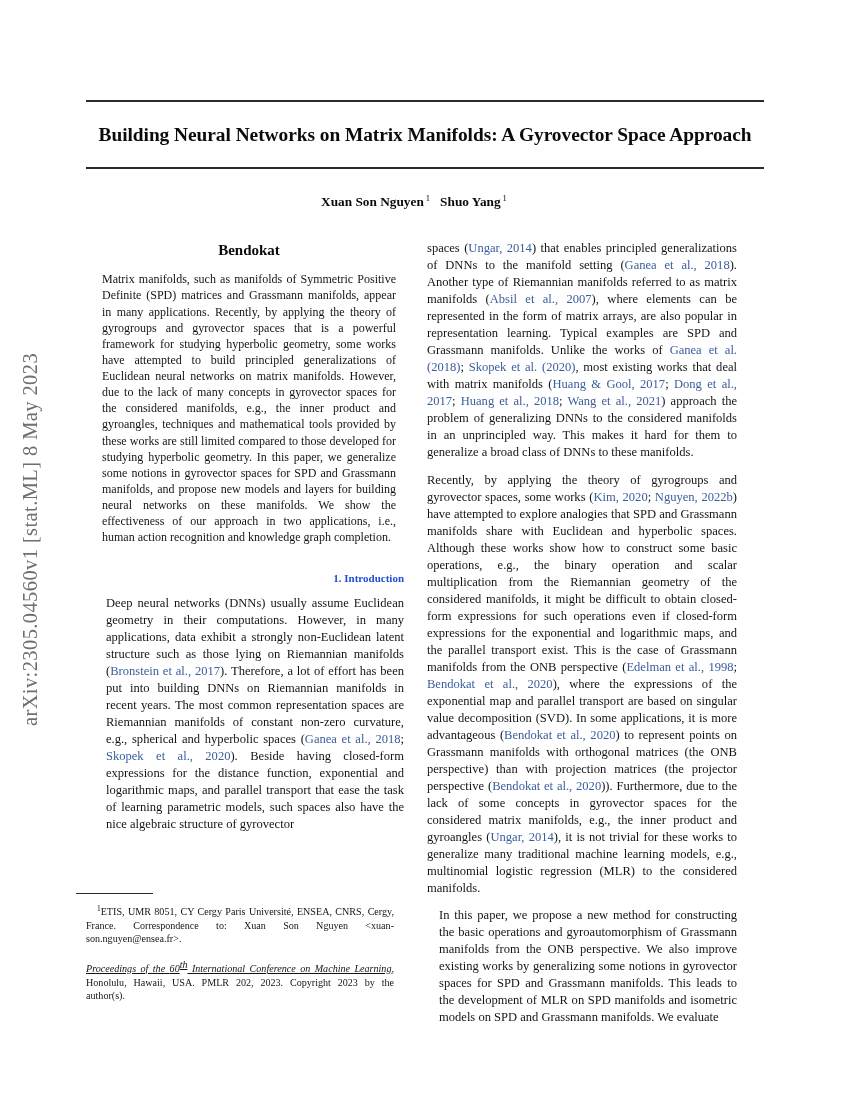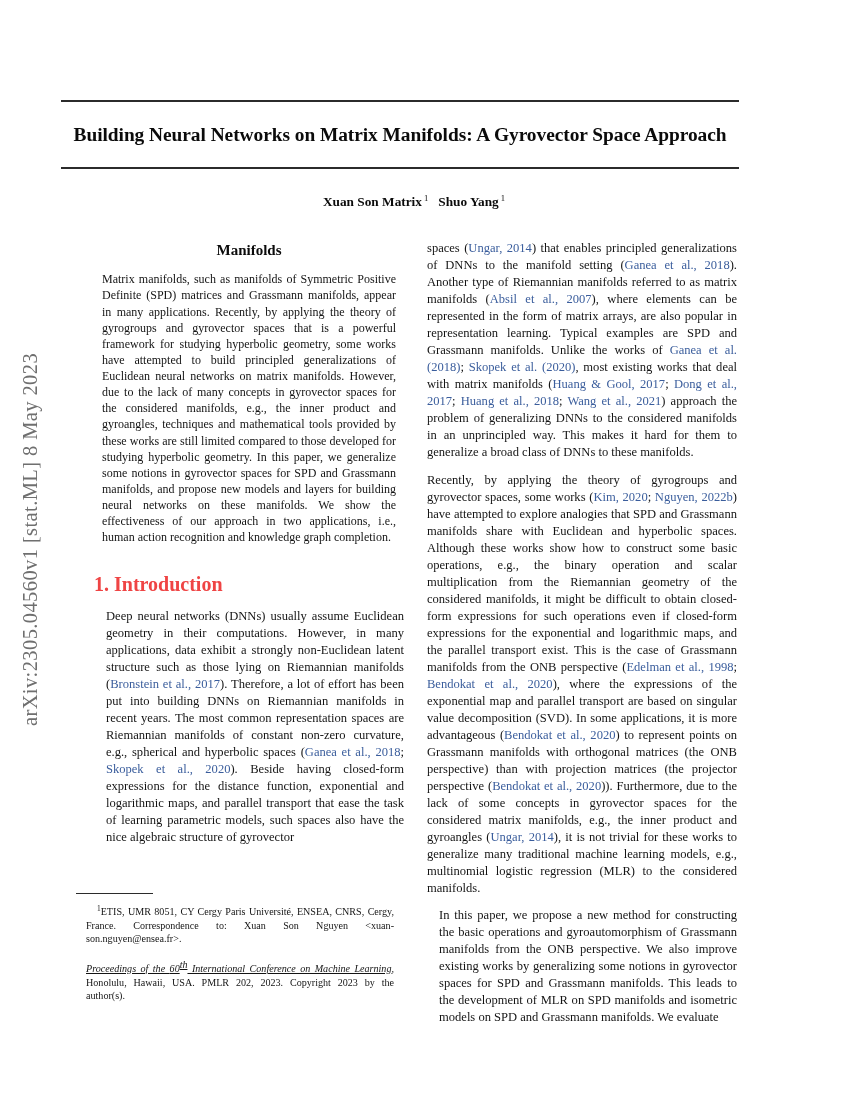--- a/index.html
+++ b/index.html
@@ -36,21 +36,21 @@
     font-family: "Liberation Serif", "DejaVu Serif", serif;
     font-size: 20.5px;
     letter-spacing: 0.4px;
     color: #6f6f6f;
     white-space: nowrap;
   }
 
   
   .title-block {
     position: absolute;
-    left: 61px;
+    left: 86px;
     top: 100px;
     width: 678px;
   }
   .rule-thick {
     height: 0;
     border-top: 2.1px solid #2b2b2b;
   }
   .paper-title {
     font-size: 19.4px;
     font-weight: bold;
@@ -99,25 +99,25 @@
     color: #0b0b0b;
   }
   .abstract-body {
     font-size: 12px;
     line-height: 1.345;
     text-align: justify;
     margin: 8px;
   }
 
   .sec-head {
-    font-size: 20px;
+    font-size: 11px;
     font-weight: bold;
-    text-align: left;
+    text-align: right;
     margin: 26px 0 9px 0;
-    color: #ef4444;
+    color: #1d4ed8;
   }
   p.body {
     margin: 0 0 10.5px 0;
     text-align: justify;
   }
   p.body:last-child { margin-bottom: 0; margin-left: 12px; }
 
   .cite { color: #3a5d9c; }
 
   
@@ -155,26 +155,26 @@
     <div class="vert">arXiv:2305.04560v1  [stat.ML]  8 May 2023</div>
   </div>
 
   <div class="title-block">
     <div class="rule-thick"></div>
     <h1 class="paper-title">Building Neural Networks on Matrix Manifolds: A Gyrovector Space Approach</h1>
     <div class="rule-thick"></div>
   </div>
 
   <div class="authors">
-    <span>Xuan Son Matrix</span><sup>1</sup>&nbsp;&nbsp;&nbsp;<span>Shuo Yang</span><sup>1</sup>
+    <span>Xuan Son Nguyen</span><sup>1</sup>&nbsp;&nbsp;&nbsp;<span>Shuo Yang</span><sup>1</sup>
   </div>
 
   <div class="col col-left">
 
-    <div class="abstract-head">Manifolds</div>
+    <div class="abstract-head">Bendokat</div>
     <p class="abstract-body">Matrix manifolds, such as manifolds of Symmetric Positive Definite (SPD) matrices and Grassmann manifolds, appear in many applications. Recently, by applying the theory of gyrogroups and gyrovector spaces that is a powerful framework for studying hyperbolic geometry, some works have attempted to build principled generalizations of Euclidean neural networks on matrix manifolds. However, due to the lack of many concepts in gyrovector spaces for the considered manifolds, e.g., the inner product and gyroangles, techniques and mathematical tools provided by these works are still limited compared to those developed for studying hyperbolic geometry. In this paper, we generalize some notions in gyrovector spaces for SPD and Grassmann manifolds, and propose new models and layers for building neural networks on these manifolds. We show the effectiveness of our approach in two applications, i.e., human action recognition and knowledge graph completion.</p>
 
     <h2 class="sec-head">1. Introduction</h2>
 
     <p class="body"><span>Deep neural networks (DNNs) usually assume Euclidean geometry in their computations. However, in many applications, data exhibit a strongly non-Euclidean latent structure such as those lying on Riemannian manifolds (</span><span class="cite">Bronstein et al., 2017</span><span>). Therefore, a lot of effort has been put into building DNNs on Riemannian manifolds in recent years. The most common representation spaces are Riemannian manifolds of constant non-zero curvature, e.g., spherical and hyperbolic spaces (</span><span class="cite">Ganea et al., 2018</span><span>; </span><span class="cite">Skopek et al., 2020</span><span>). Beside having closed-form expressions for the distance function, exponential and logarithmic maps, and parallel transport that ease the task of learning parametric models, such spaces also have the nice algebraic structure of gyrovector</span></p>
 
   </div>
 
   <div class="col col-right">
 

